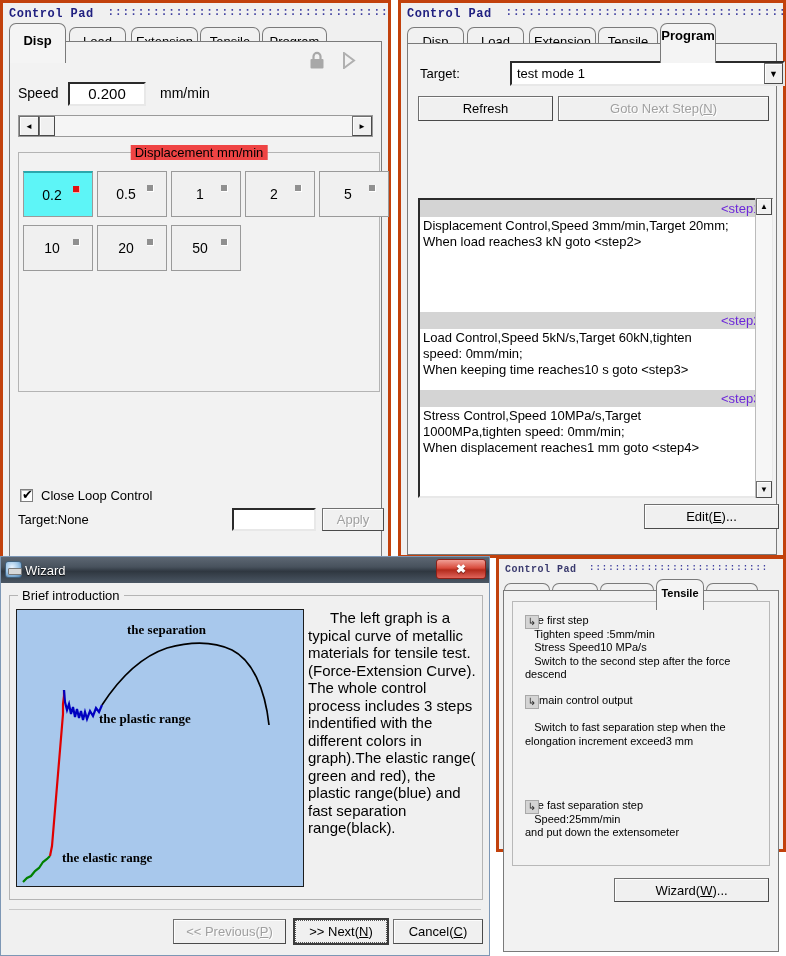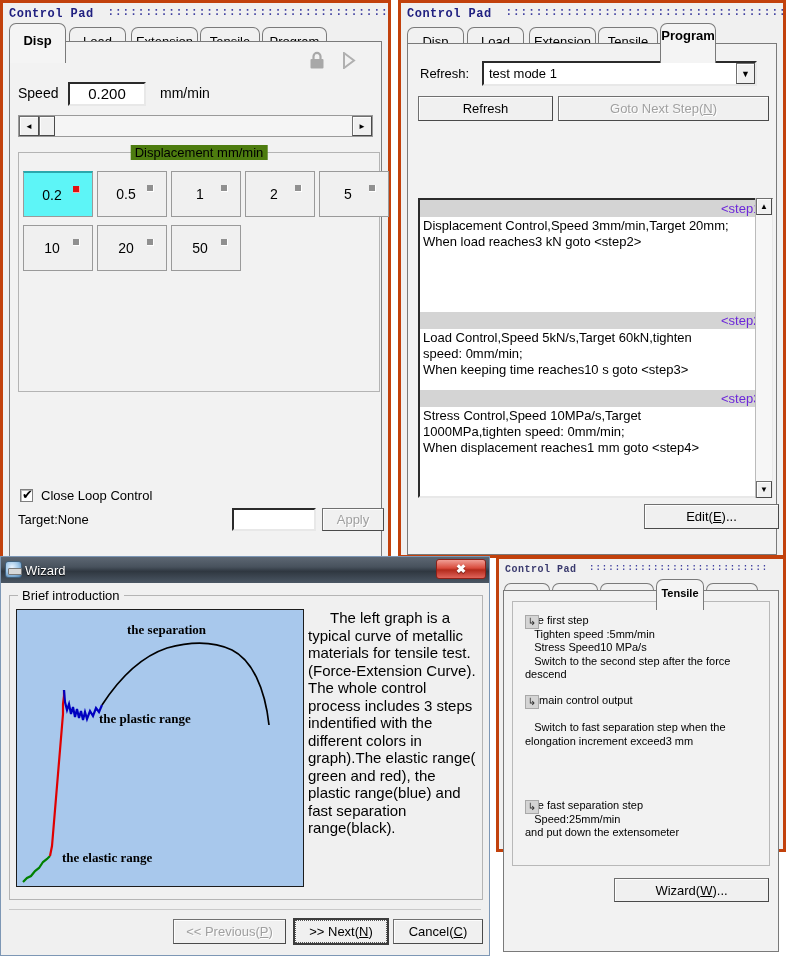--- a/index.html
+++ b/index.html
@@ -98,21 +98,21 @@
   .btn.defaultbtn .inner {
     border: 1px dotted #555; padding: 0 7px; width: 100%; height: 100%;
     display: flex; align-items: center; justify-content: center;
   }
   u { text-decoration: underline; }
 
   
   .group { position: absolute; border: 1px solid #b4b4b4; }
   .group > .glabel {
     position: absolute; top: -8px; left: 8px;
-    background: #4d7c0f; padding: 0 4px; font-size: 13px; color: #000;
+    background: #ef4444; padding: 0 4px; font-size: 13px; color: #000;
   }
   .group.centerlbl > .glabel { left: 50%; transform: translateX(-50%); }
 
   
   .hscroll {
     position: absolute; background: #f0f0f0;
     border: 1px solid #9a9a9a; display: flex; align-items: stretch;
   }
   .hscroll .arrow, .vscroll .arrow {
     background: #f0f0f0; border: 1px solid #707070;
@@ -382,22 +382,22 @@
       <div class="tab" style="left:197px;width:60px;">
         <span>Tensile</span>
       </div>
       <div class="tab sel two-line" style="left:259px;width:56px;">
         <span>Program</span>
       </div>
     </div>
 
     <div class="tabbody" style="top:40px;height:512px;">
 
-      <div style="position:absolute;left:12px;top:22px;font-size:13px;">Refresh:</div>
-      <div class="combo" style="left:74px;top:17px;width:275px;height:25px;">
+      <div style="position:absolute;left:12px;top:22px;font-size:13px;">Target:</div>
+      <div class="combo" style="left:102px;top:17px;width:275px;height:25px;">
         <span class="cval">test mode 1</span>
         <span class="cbtn">▼</span>
       </div>
 
       <div class="btn disabled" style="position:absolute;left:150px;top:52px;width:211px;height:25px;">
         <span><span>Goto Next Step(</span><u>N</u><span>)</span></span>
       </div>
       <div class="btn" style="position:absolute;left:10px;top:52px;width:135px;height:25px;">Refresh</div>
 
       <div id="proglist">

